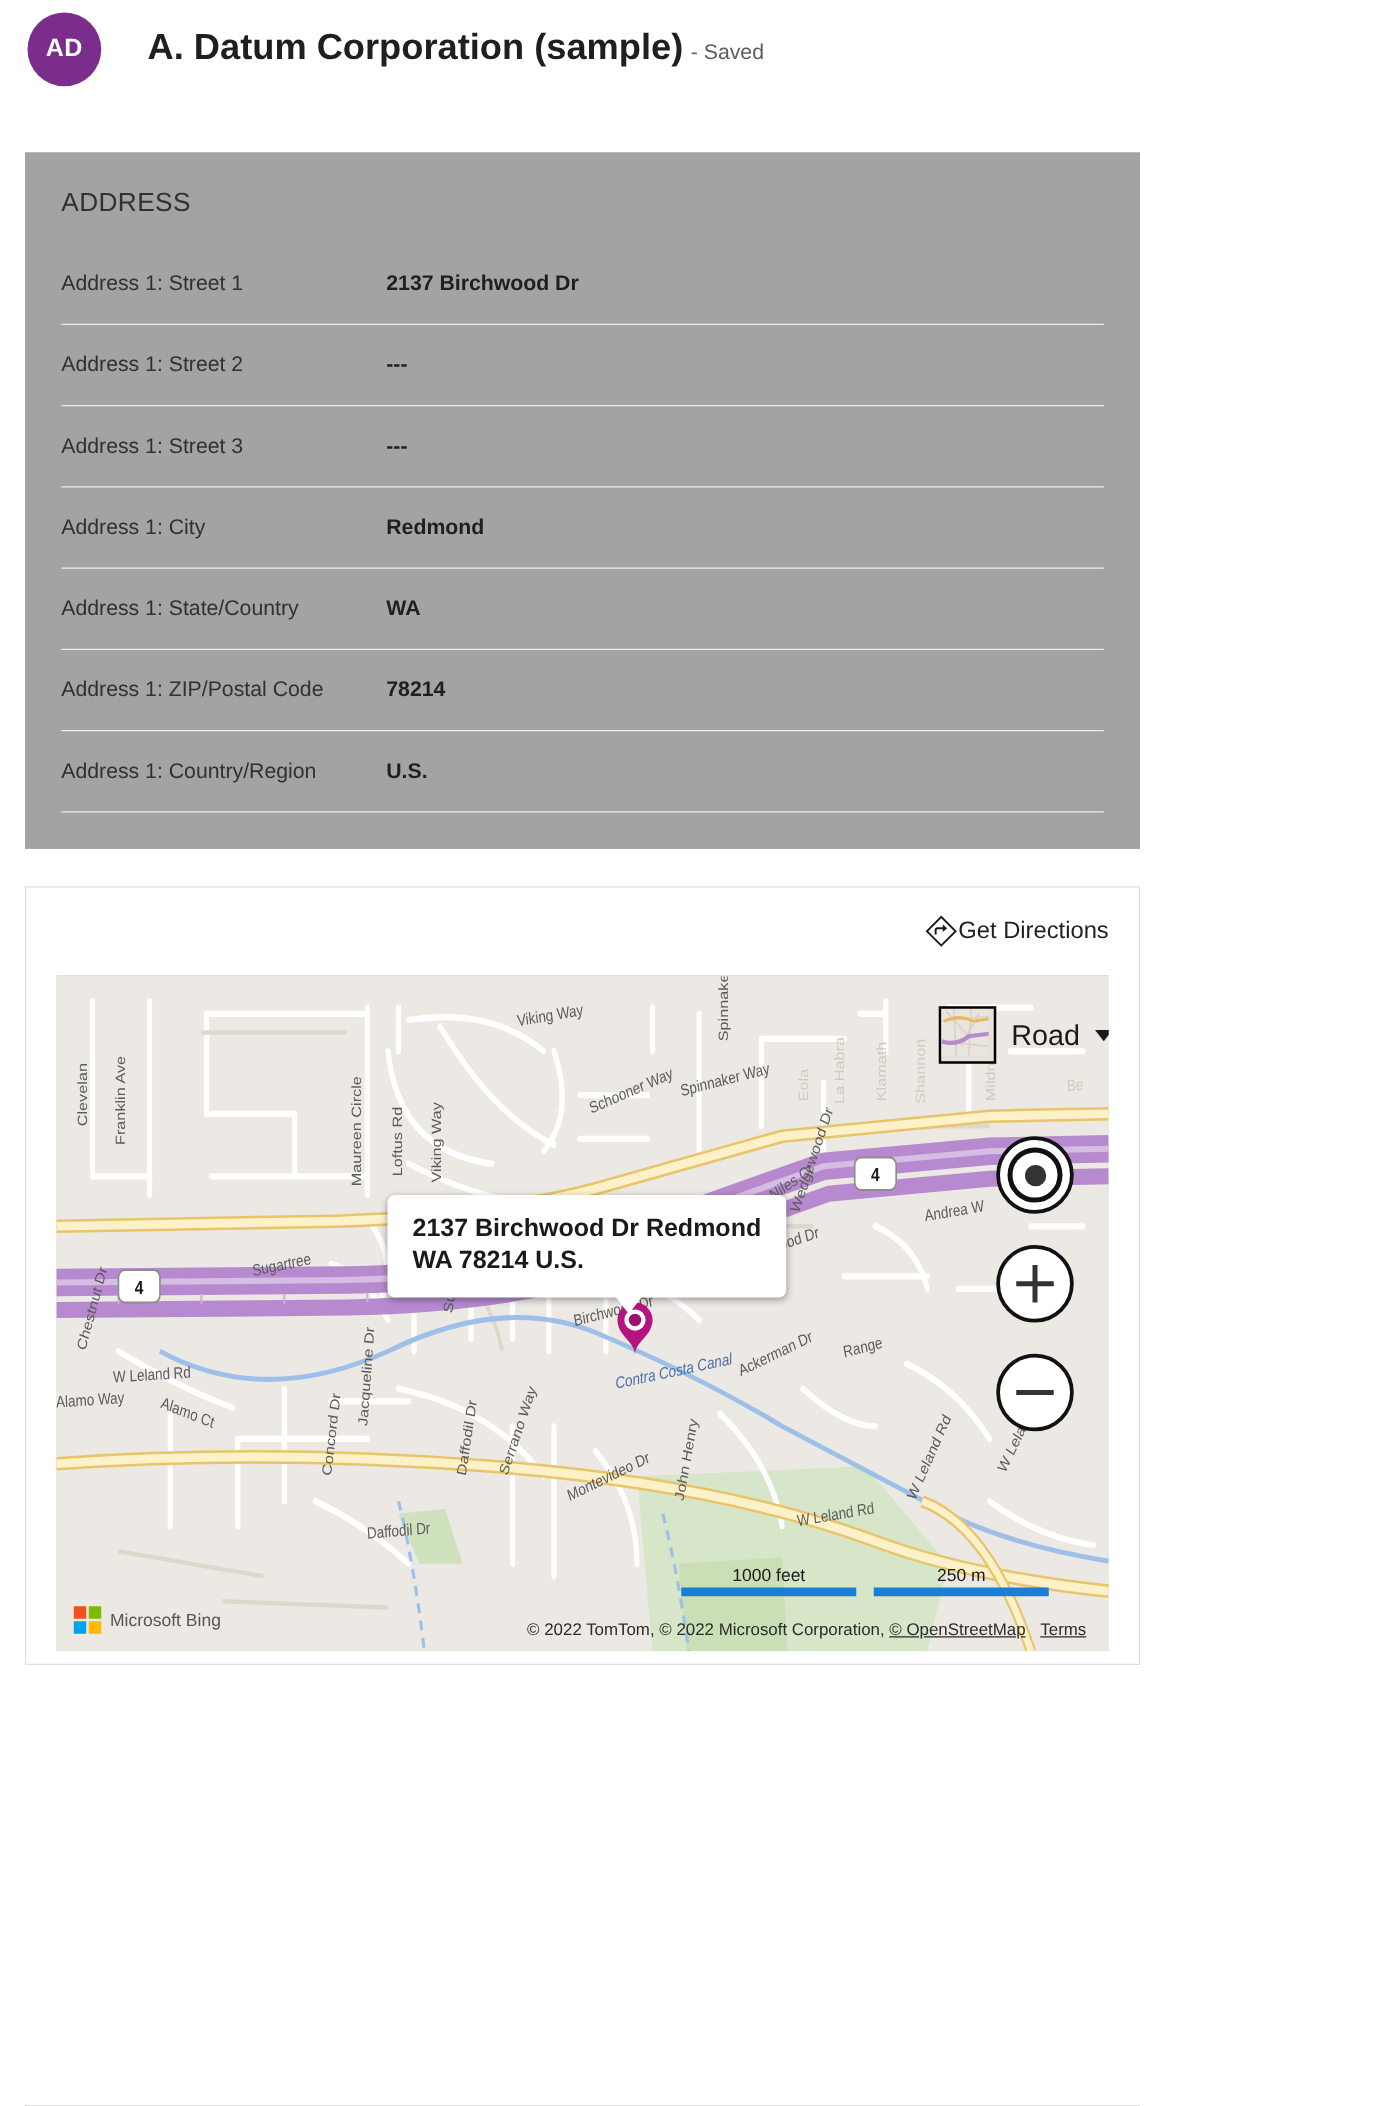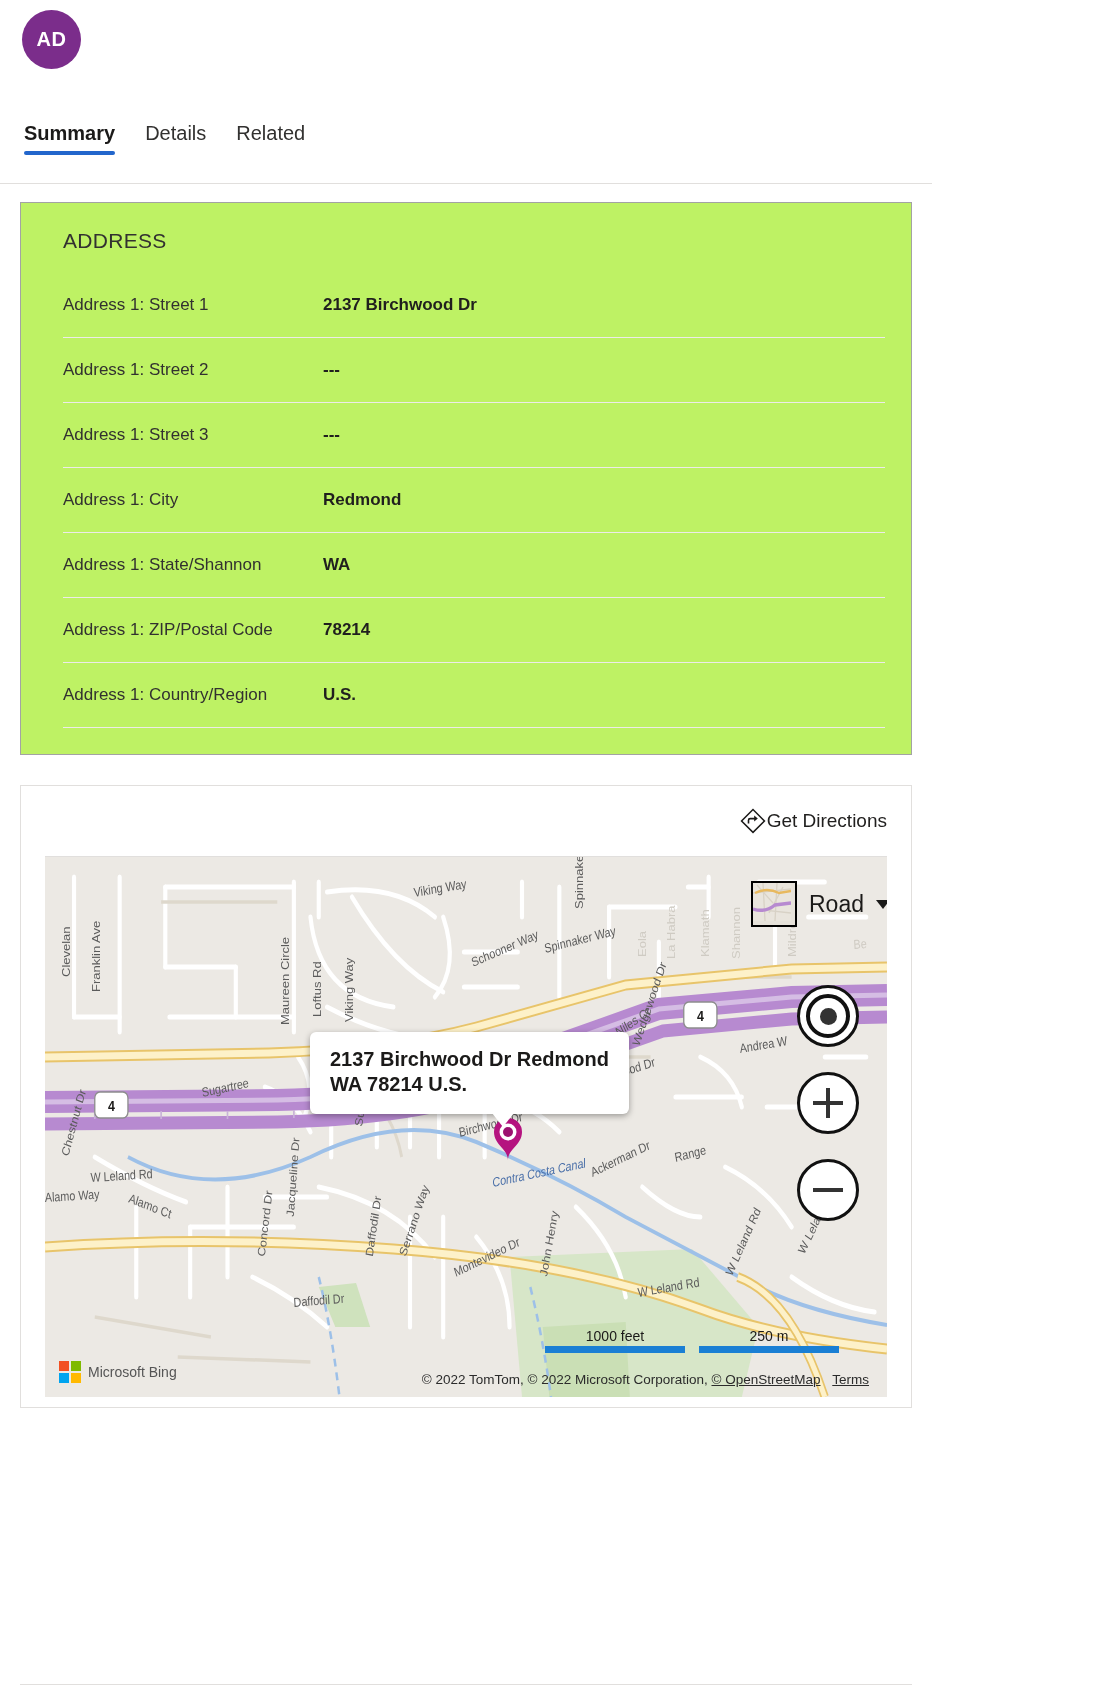--- a/index.html
+++ b/index.html
@@ -96,24 +96,23 @@
     position: absolute;
     left: 0; right: 0; bottom: 6px;
     height: 4px;
     background: #2266cc;
     border-radius: 2px;
   }
 
   
   .card {
     margin: 18px 20px 0 20px;
-    border: 1px solid #a3a3a3;
-    background: #bef264;
+    border: 3px solid #a3a3a3;
+    background: #a3a3a3;
     box-sizing: border-box;
-    padding-left: 16px;
   }
   .section-title {
     font-size: 21px;
     color: #323130;
     padding: 26px 0 0 26px;
     letter-spacing: .3px;
   }
   .fields {
     padding: 20px 26px 26px 26px;
   }
@@ -319,35 +318,25 @@
 </style>
 </head>
 <body>
 
 <div id="page">
 
   <div class="header">
     <div class="avatar">
       <span>AD</span>
     </div>
-  </div>
-
-  <div class="tabstrip">
-    <div class="tabs">
-      <div class="tab active">
-        <span>Summary</span>
-      </div>
-      <div class="tab">
-        <span>Details</span>
-      </div>
-      <div class="tab">
-        <span>Related</span>
-      </div>
+    <div class="title-line">
+      <span class="record-title">A. Datum Corporation (sample)</span><span class="saved-state">- Saved</span>
     </div>
   </div>
+
 
   <div class="card">
     <div class="section-title">ADDRESS</div>
     <div class="fields">
 
       <div class="field-row">
         <div class="field-label">Address 1: Street 1</div>
         <div class="field-value">2137 Birchwood Dr</div>
       </div>
 
@@ -360,21 +349,21 @@
         <div class="field-label">Address 1: Street 3</div>
         <div class="field-value">---</div>
       </div>
 
       <div class="field-row">
         <div class="field-label">Address 1: City</div>
         <div class="field-value">Redmond</div>
       </div>
 
       <div class="field-row">
-        <div class="field-label">Address 1: State/Shannon</div>
+        <div class="field-label">Address 1: State/Country</div>
         <div class="field-value">WA</div>
       </div>
 
       <div class="field-row">
         <div class="field-label">Address 1: ZIP/Postal Code</div>
         <div class="field-value">78214</div>
       </div>
 
       <div class="field-row">
         <div class="field-label">Address 1: Country/Region</div>

